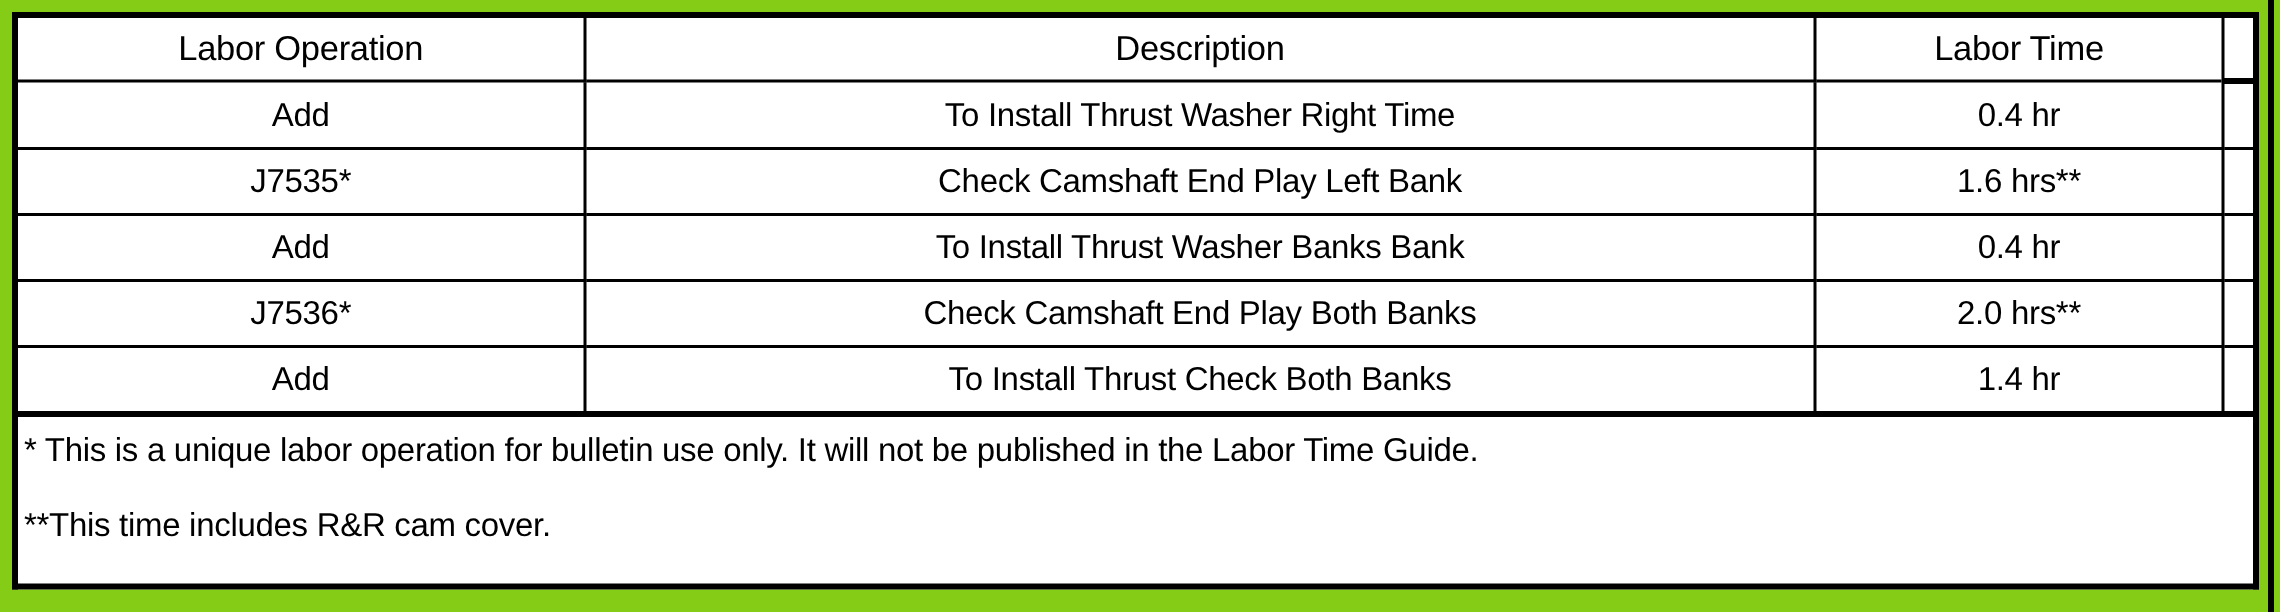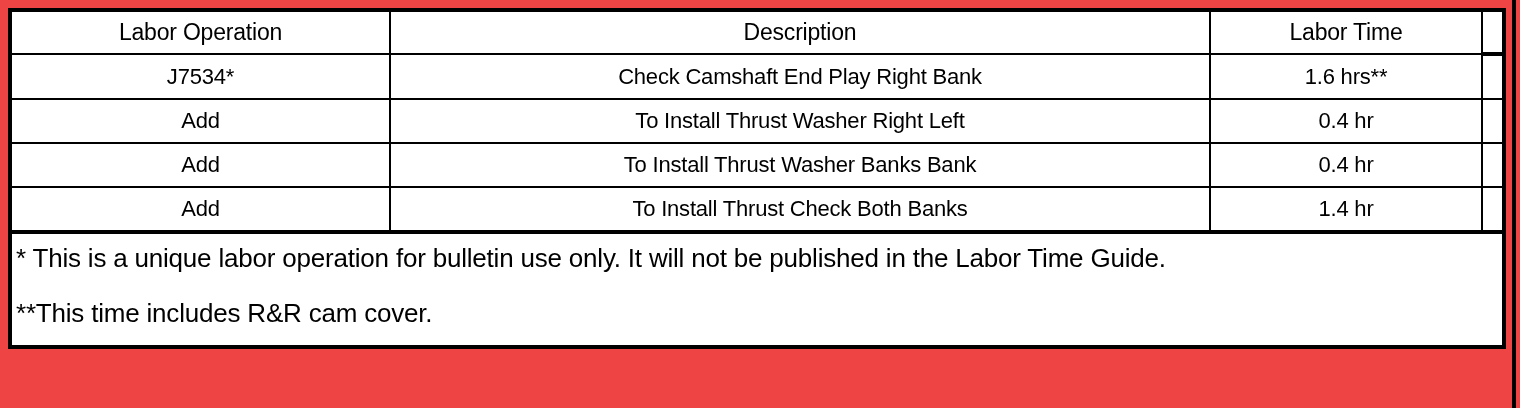--- a/index.html
+++ b/index.html
@@ -11,21 +11,21 @@
     width: 1520px;
     height: 408px;
     font-family: "Liberation Sans", sans-serif;
     color: #000000;
     overflow: hidden;
   }
   #page {
     position: relative;
     width: 1520px;
     height: 408px;
-    background: #ef4444;
+    background: #84cc16;
   }
   
   #page-edge-rule {
     position: absolute;
     left: 1512px;
     top: 0px;
     width: 4px;
     height: 408px;
     background: #000000;
   }
@@ -78,21 +78,21 @@
   tbody tr.data-row td.blank-cell { border-left: 2px solid #000000; }
 
   tr.notes-row td.notes-cell {
     border-top: 4px solid #000000;
     text-align: left;
     padding: 9px 0 6px 4px;
     height: 96px;
     vertical-align: top;
   }
   .note-line {
-    font-size: 26px;
+    font-size: 22px;
     line-height: 1.22;
     letter-spacing: -0.2px;
     white-space: nowrap;
   }
   .note-gap { height: 23px; }
 </style>
 </head>
 <body>
 
 <div id="page">
@@ -110,35 +110,41 @@
       <thead>
         <tr>
           <th>Labor Operation</th>
           <th>Description</th>
           <th>Labor Time</th>
           <th class="blank-head"></th>
         </tr>
       </thead>
       <tbody>
         <tr class="data-row">
-          <td>J7534*</td>
-          <td>Check Camshaft End Play Right Bank</td>
-          <td>1.6 hrs**</td>
+          <td>Add</td>
+          <td>To Install Thrust Washer Right Time</td>
+          <td>0.4 hr</td>
           <td class="blank-cell"></td>
         </tr>
         <tr class="data-row">
-          <td>Add</td>
-          <td>To Install Thrust Washer Right Left</td>
-          <td>0.4 hr</td>
+          <td>J7535*</td>
+          <td>Check Camshaft End Play Left Bank</td>
+          <td>1.6 hrs**</td>
           <td class="blank-cell"></td>
         </tr>
         <tr class="data-row">
           <td>Add</td>
           <td>To Install Thrust Washer Banks Bank</td>
           <td>0.4 hr</td>
+          <td class="blank-cell"></td>
+        </tr>
+        <tr class="data-row">
+          <td>J7536*</td>
+          <td>Check Camshaft End Play Both Banks</td>
+          <td>2.0 hrs**</td>
           <td class="blank-cell"></td>
         </tr>
         <tr class="data-row">
           <td>Add</td>
           <td>To Install Thrust Check Both Banks</td>
           <td>1.4 hr</td>
           <td class="blank-cell"></td>
         </tr>
         <tr class="notes-row">
           <td class="notes-cell" colspan="4">

